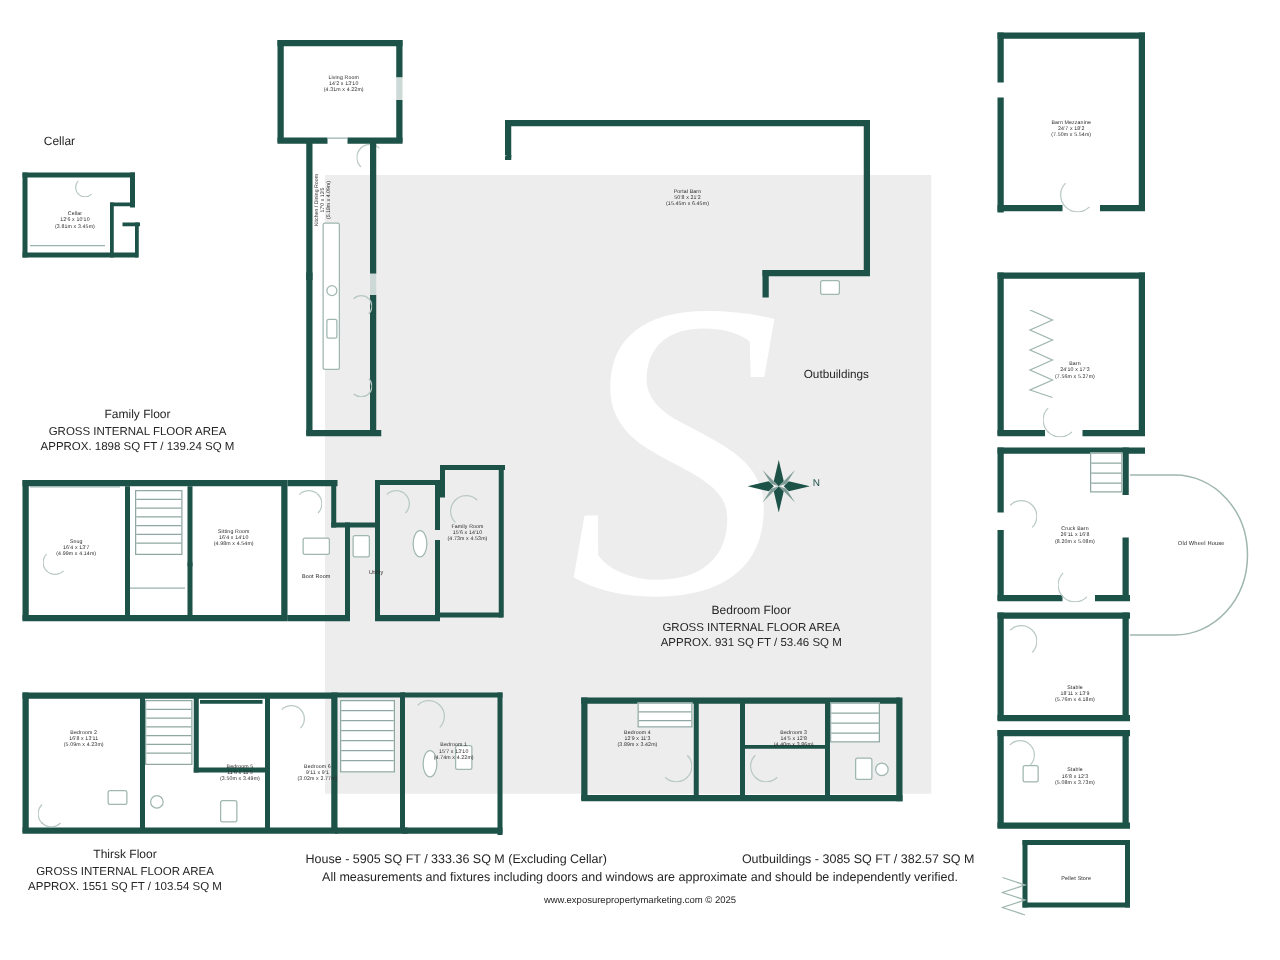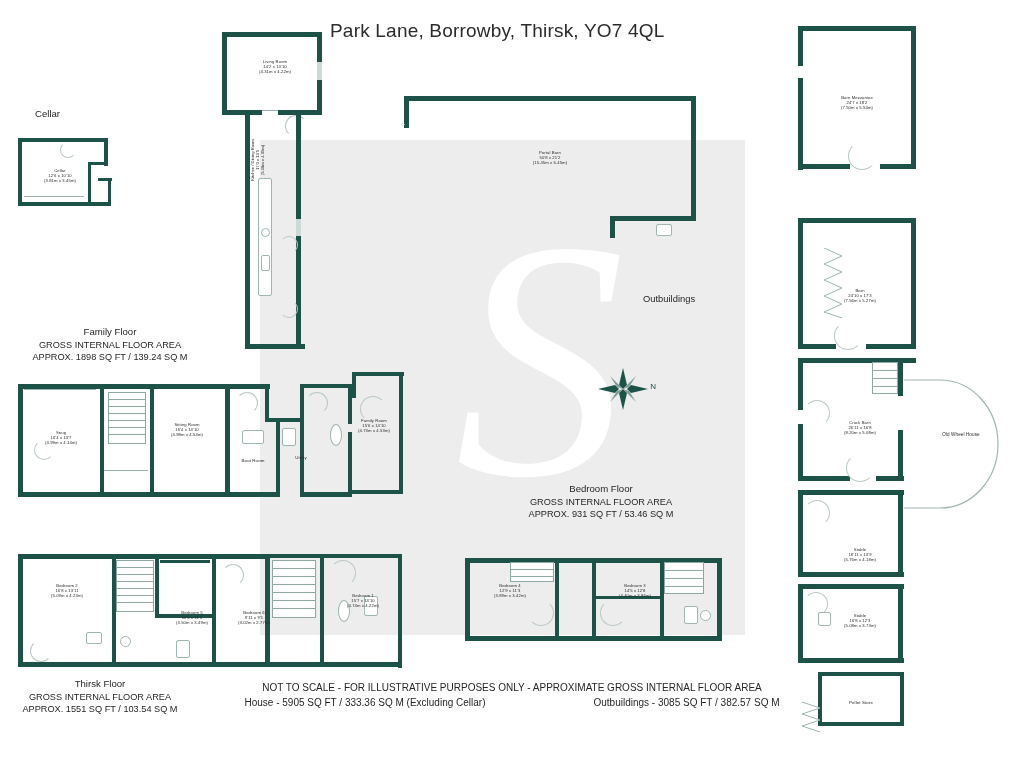--- a/index.html
+++ b/index.html
@@ -176,21 +176,20 @@
     border-radius: 2px;
     background: #fff;
   }
   .fixture.round { border-radius: 50%; }
 </style>
 </head>
 <body>
 
 <div id="page">
 
-  <div class="plan-title">Park Lane, Borrowby, Thirsk, YO7 4QL</div>
 
   <div class="wm-block"></div>
   <div class="wm-s">S</div>
 
   <div class="cellar-label" style="left:35px; top:108px;">Cellar</div>
   <div>
     <div class="wall" style="left:18px; top:138px; width:90px; height:4px;"></div>
     <div class="wall" style="left:18px; top:138px; width:4px; height:68px;"></div>
     <div class="wall" style="left:18px; top:202px; width:92px; height:4px;"></div>
     <div class="wall" style="left:104px; top:138px; width:4px; height:28px;"></div>
@@ -554,20 +553,21 @@
     <div class="wall" style="left:818px; top:722px; width:86px; height:4px;"></div>
     <svg style="position:absolute; left:800px; top:700px;" width="24" height="36" viewBox="0 0 24 36">
       <polyline points="2,2 20,8 2,14 20,20 2,26 20,32" fill="none" stroke="#9fb6b1" stroke-width="1"></polyline>
     </svg>
   </div>
   <div class="rl" style="left:828px; top:700px; width:66px; font-size:4.4px;">
     <span class="rn">Pellet Store</span>
   </div>
 
   <div class="footer">
-    <div class="f1">NOT TO SCALE - FOR ILLUSTRATIVE PURPOSES ONLY - APPROXIMATE GROSS INTERNAL FLOOR AREA</div>
     <div class="frow">
       <span>House - 5905 SQ FT / 333.36 SQ M (Excluding Cellar)</span>
       <span>Outbuildings - 3085 SQ FT / 382.57 SQ M</span>
     </div>
+    <div class="f3">All measurements and fixtures including doors and windows are approximate and should be independently verified.</div>
+    <div class="f4">www.exposurepropertymarketing.com © 2025</div>
   </div>
 
 </div>
 
 </body></html>

